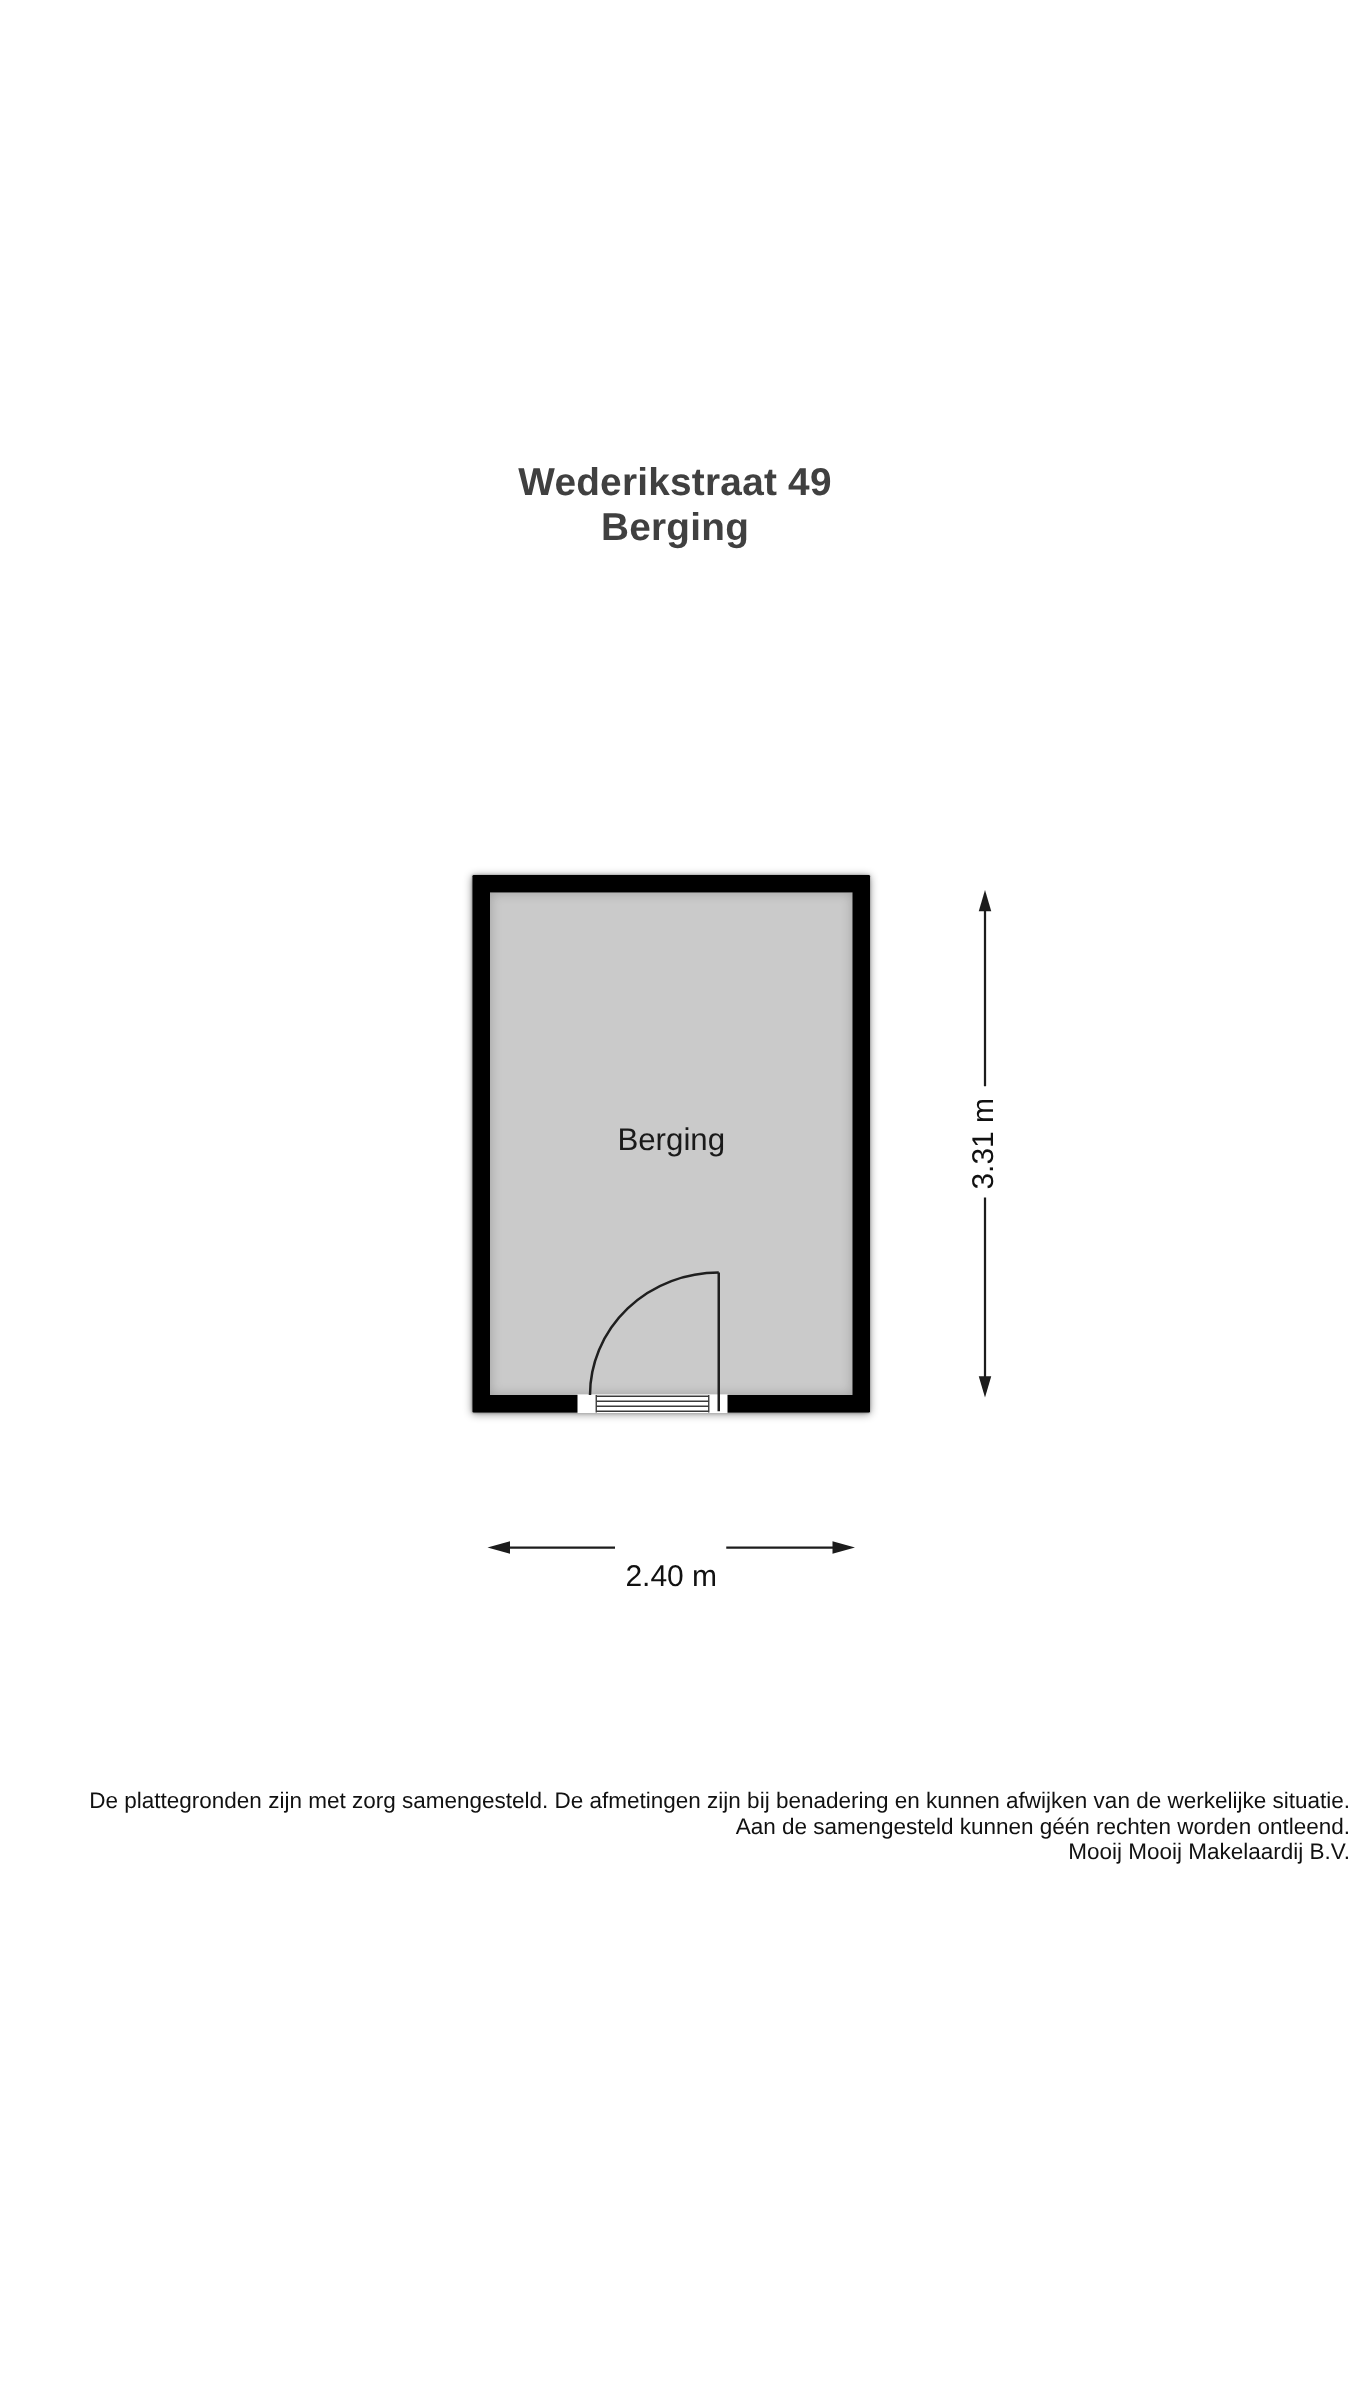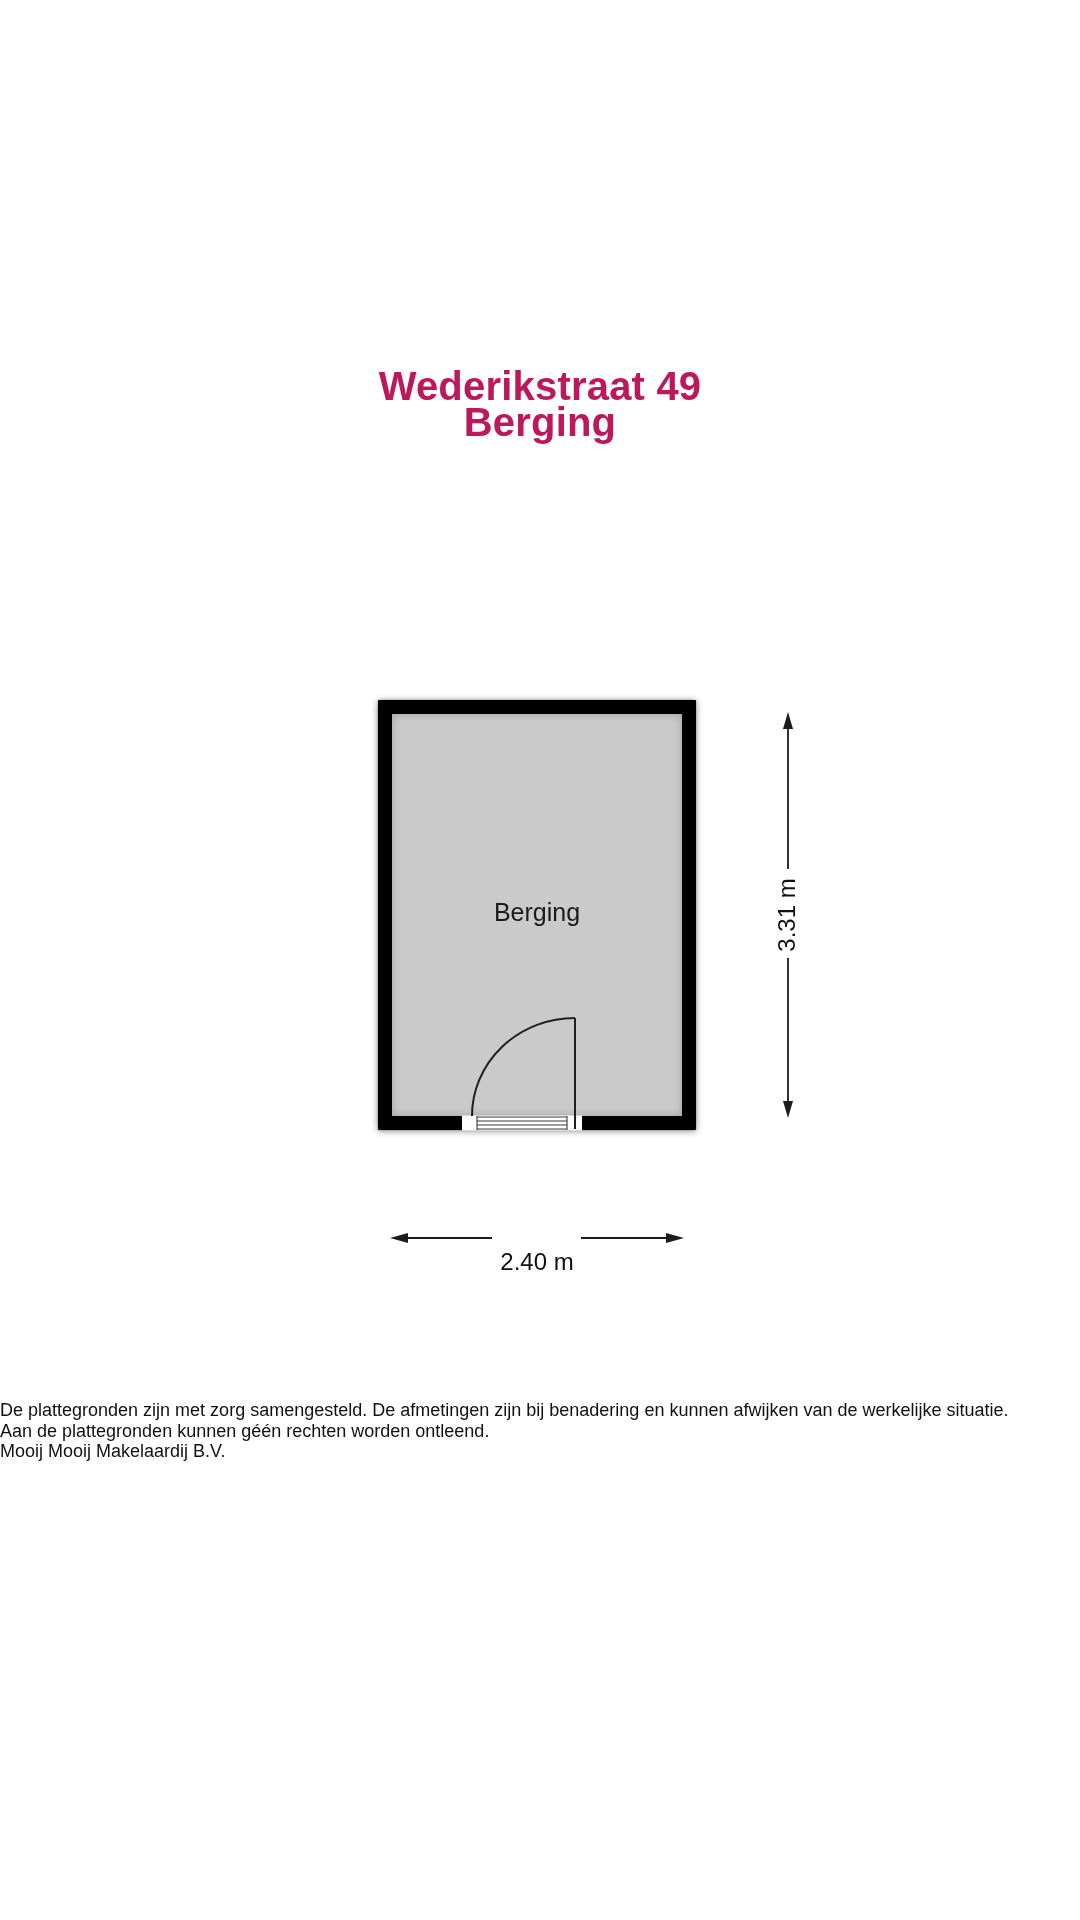--- a/index.html
+++ b/index.html
@@ -18,23 +18,23 @@
   }
 
   
   .title-block {
     position: absolute;
     top: 368px;
     left: 0;
     width: 1080px;
     text-align: center;
     font-weight: bold;
-    font-size: 40px;
+    font-size: 31px;
     line-height: 36px;
-    color: #be185d;
+    color: #404040;
     letter-spacing: 0.2px;
   }
 
   
   .plan {
     position: absolute;
     left: 378px;
     top: 700px;
     width: 318px;
     height: 430px;
@@ -84,24 +84,24 @@
     color: #111111;
     transform: translate(-50%, -50%);
   }
   .dim-label.vertical {
     transform: translate(-50%, -50%) rotate(-90deg);
   }
 
   
   .footer {
     position: absolute;
-    top: 1400px;
+    top: 1430px;
     left: 0;
     width: 1080px;
-    text-align: left;
+    text-align: right;
     font-size: 18px;
     line-height: 20.5px;
     color: #111111;
   }
 </style>
 </head>
 <body>
 
 <div class="page">
 
@@ -145,17 +145,17 @@
       <polygon class="dim-fill" points="684,1238 666,1233 666,1243"></polygon>
     </g>
   </svg>
 
   <div class="dim-label vertical" style="left:787px; top:915px;">3.31 m</div>
 
   <div class="dim-label" style="left:537px; top:1236px;margin-top:26px;">2.40 m</div>
 
   <div class="footer">
     <div>De plattegronden zijn met zorg samengesteld. De afmetingen zijn bij benadering en kunnen afwijken van de werkelijke situatie.</div>
-    <div>Aan de plattegronden kunnen géén rechten worden ontleend.</div>
+    <div>Aan de samengesteld kunnen géén rechten worden ontleend.</div>
     <div>Mooij Mooij Makelaardij B.V.</div>
   </div>
 
 </div>
 
 </body></html>

